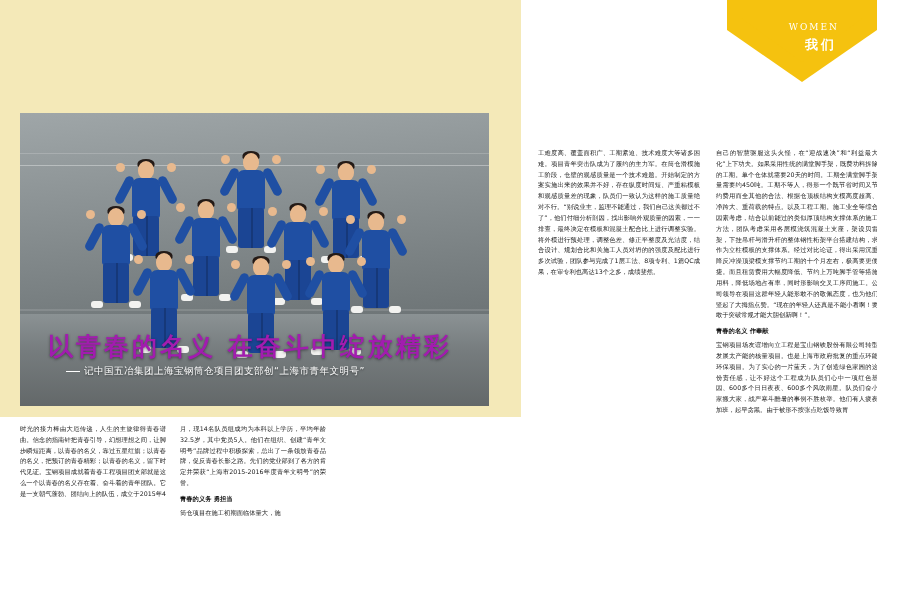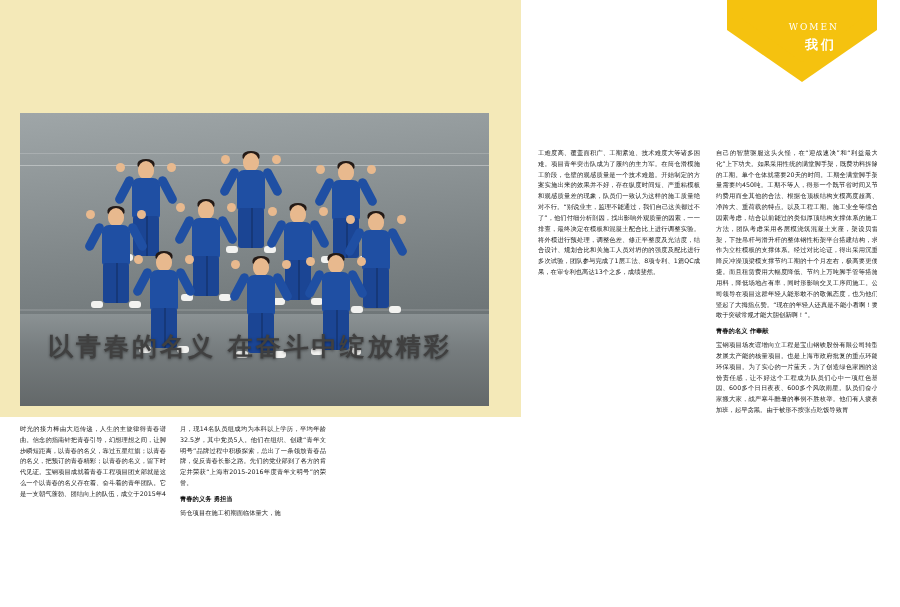--- a/index.html
+++ b/index.html
@@ -145,21 +145,21 @@
   }
   .worker .shoeL { left: 1px; }
   .worker .shoeR { right: 1px; }
 
   
   .headline {
     position: absolute;
     left: 48px; top: 330px;
     font-size: 25px;
     font-weight: bold;
-    color: #404040;
+    color: #a21caf;
     letter-spacing: 3px;
     text-shadow: 0 1px 3px rgba(0,0,0,0.45);
     white-space: nowrap;
   }
   .subhead {
     position: absolute;
     left: 66px; top: 365px;
     font-size: 9.5px;
     color: #ffffff;
     letter-spacing: 0.5px;
@@ -407,20 +407,23 @@
       <div class="armR"></div>
         <div class="fistR"></div>
         <div class="body"></div>
         <div class="legs"></div>
       <div class="shoeL"></div>
         <div class="shoeR"></div>
     </div>
   </div>
 
   <div class="headline">以青春的名义  在奋斗中绽放精彩</div>
+  <div class="subhead">
+    <span class="dash"></span><span>记中国五冶集团上海宝钢筒仓项目团支部创“上海市青年文明号”</span>
+  </div>
 
   <div class="left-cols">
     <div class="lcol">
       <p>时光的接力棒由大厄传递，人生的主旋律得青春谱曲。信念的指南针把青春引导，幻想理想之间，让脚步瞬短距离，以青春的名义，靠过五星红旗；以青春的名义，把预订的青春精彩；以青春的名义，留下时代见证。宝钢项目成就着青春工程项目团支部就是这么一个以青春的名义存在着、奋斗着的青年团队。它是一支朝气蓬勃、团结向上的队伍，成立于2015年4</p>
     </div>
     <div class="lcol">
       <p>月，现14名队员组成均为本科以上学历，平均年龄32.5岁，其中党员5人。他们在组织、创建“青年文明号”品牌过程中积极探索，总出了一条领放青春品牌，促反青春长影之路。先们的党业部到了各方的肯定并荣获“上海市2015-2016年度青年文明号”的荣誉。</p>
       <p class="sec-title">青春的义务  勇担当</p>
       <p>筒仓项目在施工初期面临体量大，施</p>
     </div>

